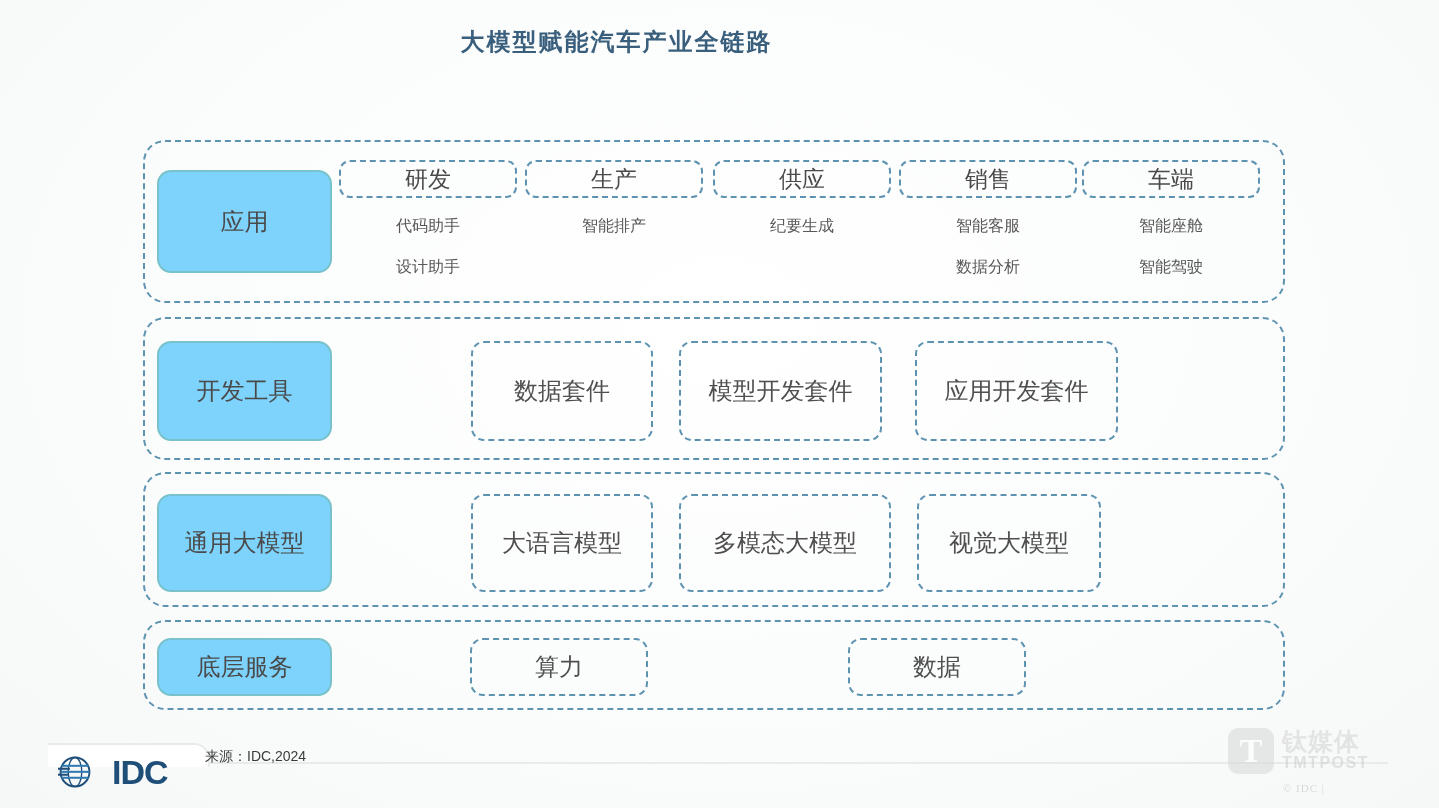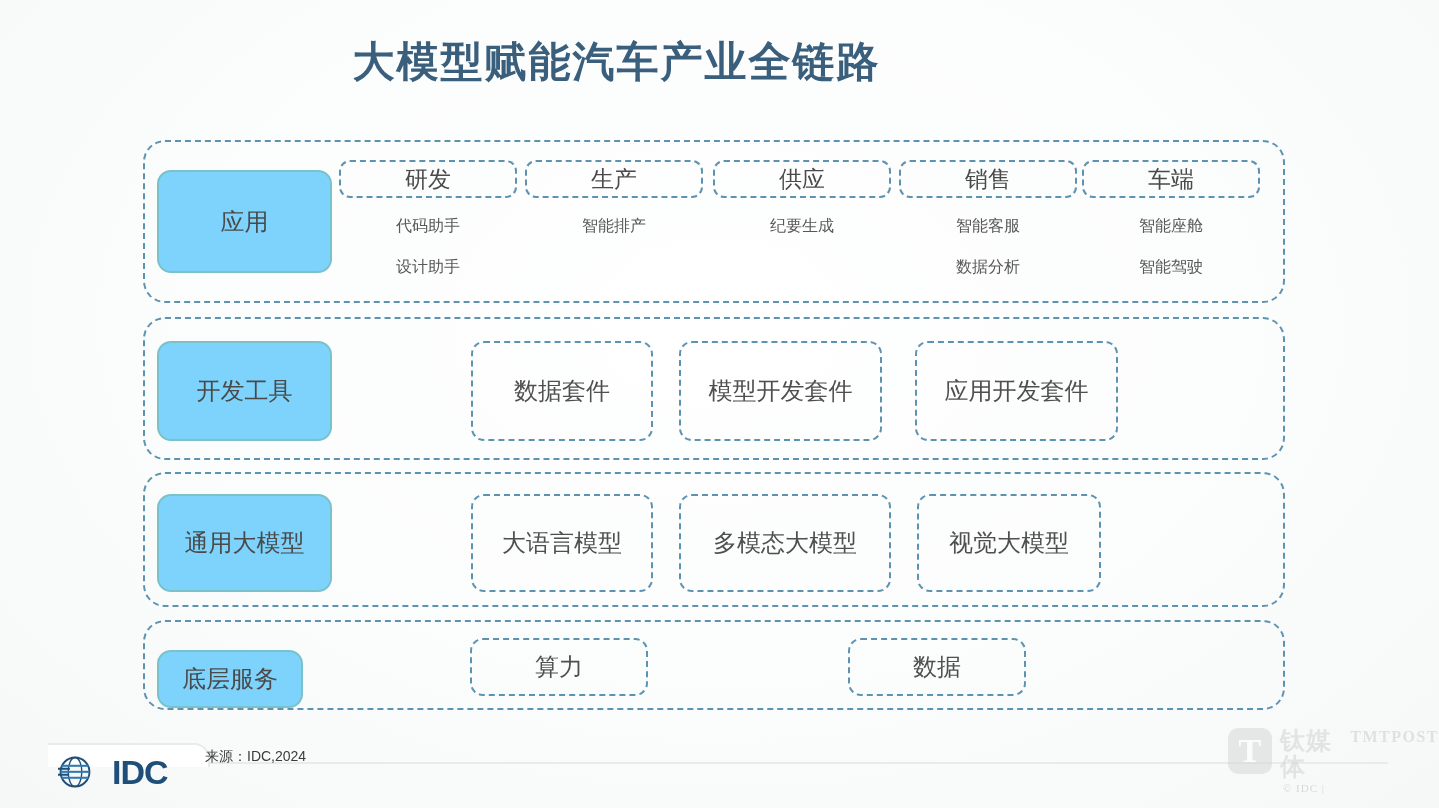--- a/index.html
+++ b/index.html
@@ -27,24 +27,24 @@
   .slide {
     position: absolute;
     inset: 0;
     z-index: 1;
   }
 
   
   .title {
     position: absolute;
     left: 0;
-    top: 34px;
+    top: 26px;
     width: 1233px;
     text-align: center;
-    font-size: 42px;
+    font-size: 24px;
     font-weight: 700;
     letter-spacing: 2px;
     color: #3a5f7d;
     white-space: nowrap;
   }
 
   
   .row {
     position: absolute;
     left: 143px;
@@ -70,21 +70,21 @@
     align-items: center;
     justify-content: center;
     box-sizing: border-box;
     font-size: 24px;
     color: #4a4a4a;
     white-space: nowrap;
   }
   .row-1 .stage-box { top: 28px; width: 175px; height: 103px; }
   .row-2 .stage-box { top: 22px; width: 175px; height: 100px; }
   .row-3 .stage-box { top: 20px; width: 175px; height: 98px;  }
-  .row-4 .stage-box { top: 28px; width: 146px; height: 58px;  }
+  .row-4 .stage-box { top: 16px; width: 175px; height: 58px;  }
 
   
   .col {
     position: absolute;
     top: 18px;
     width: 178px;
     display: flex;
     flex-direction: column;
     align-items: center;
     gap: 8px;
@@ -214,21 +214,21 @@
     align-items: center;
     justify-content: center;
   }
   .wm-t {
     color: #ffffff;
     font-size: 34px;
     font-weight: 700;
     line-height: 1;
     font-family: "Liberation Serif", serif;
   }
-  .wm-text { display: flex; flex-direction: row; font-family: Liberation Serif, serif; }
+  .wm-text { display: flex; flex-direction: column; }
   .wm-cn {
     font-size: 25px;
     font-weight: 700;
     color: #d2d2d2;
     line-height: 1.05;
     letter-spacing: 1px;
   }
   .wm-en {
     font-size: 16px;
     font-weight: 700;

